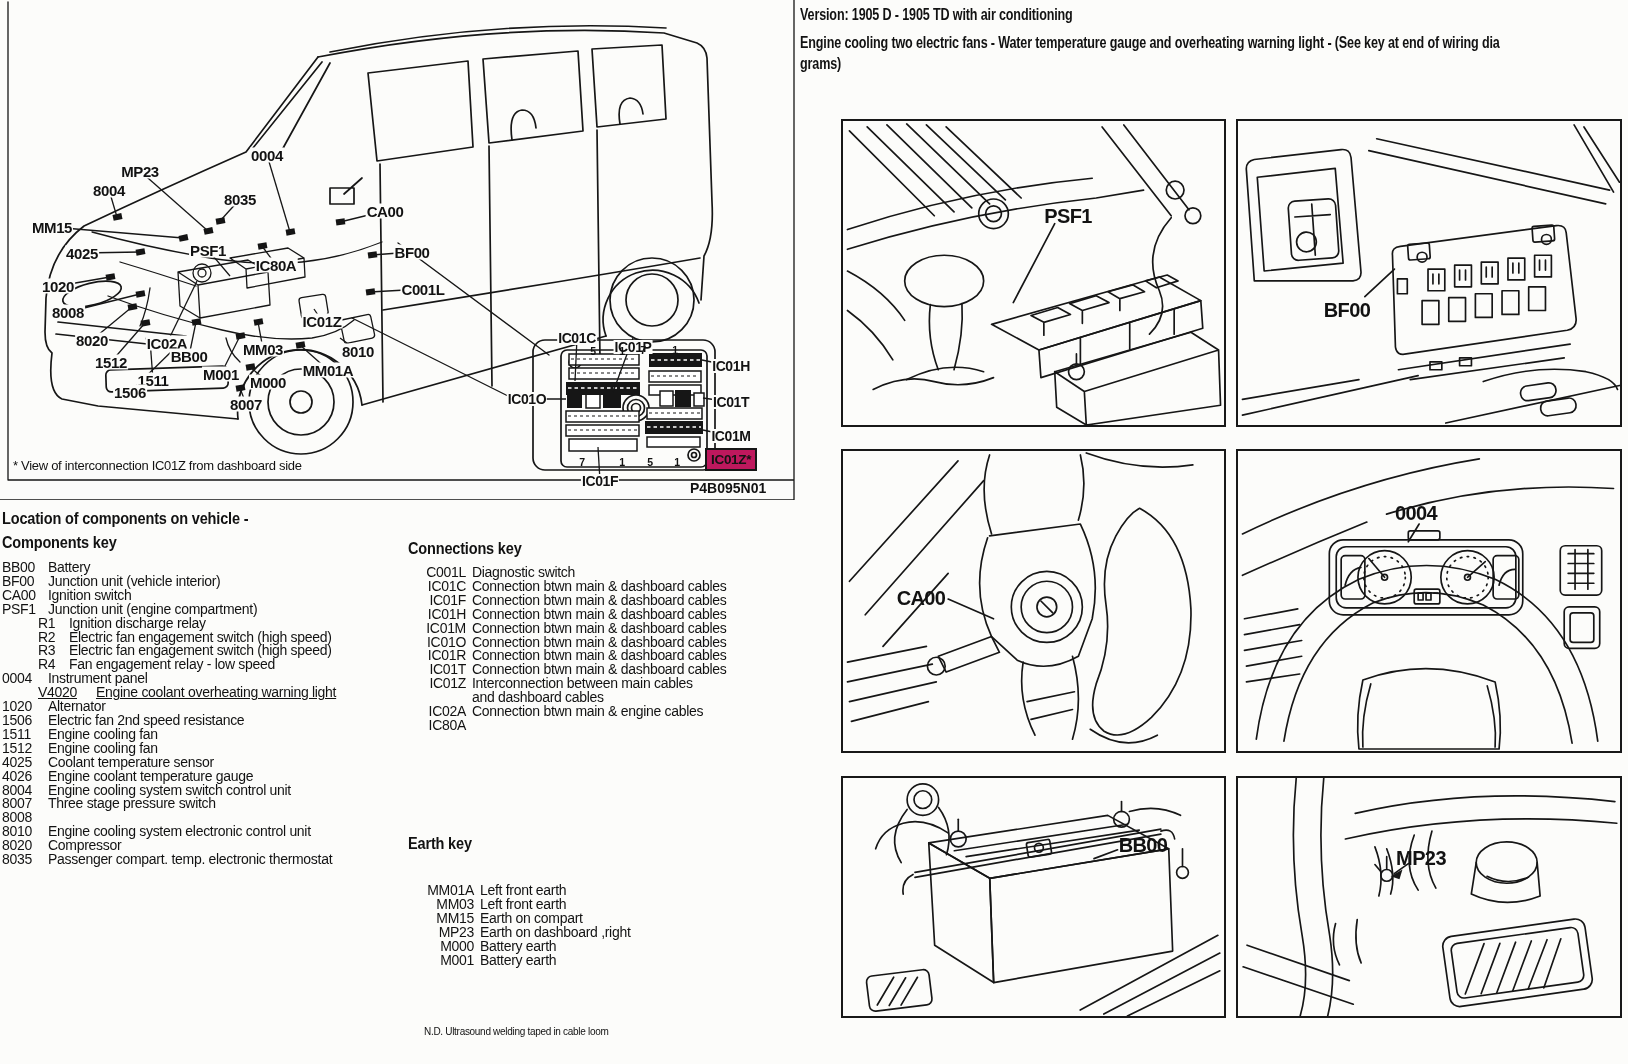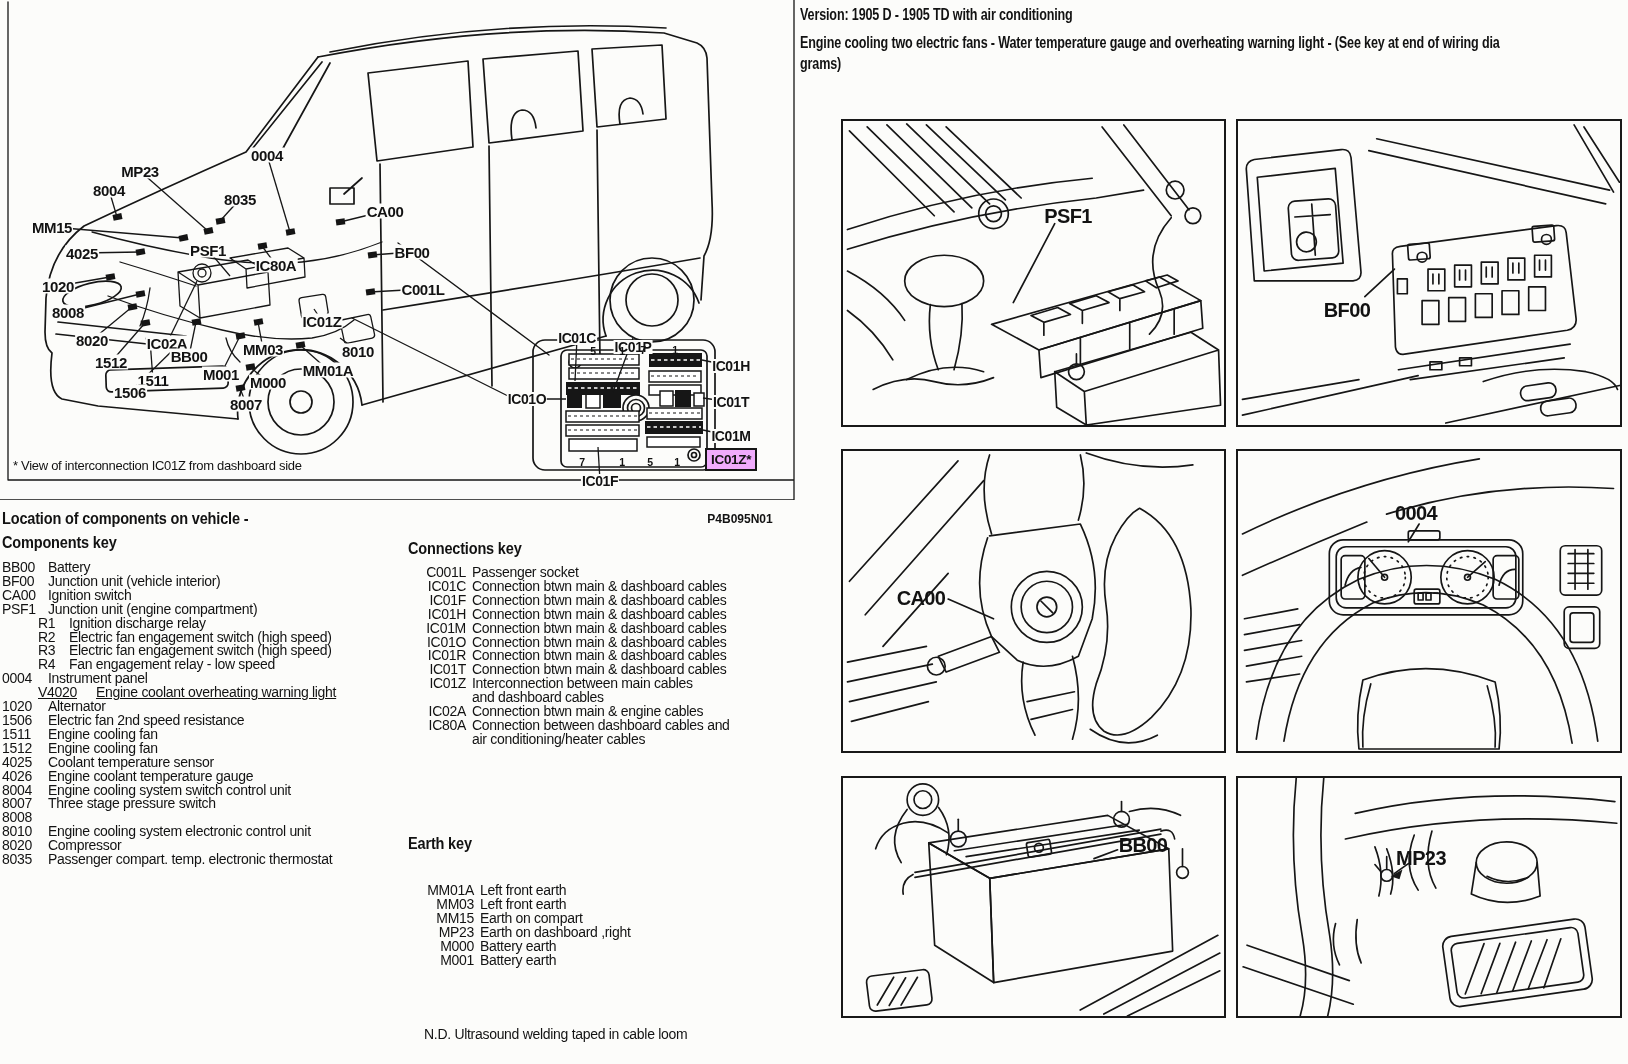--- a/index.html
+++ b/index.html
@@ -9,45 +9,45 @@
 
   
   .diagram-area { position:absolute; left:0; top:0; width:795px; height:520px; }
   .van-svg { position:absolute; left:0; top:0; width:795px; height:500px; }
   .van-overlay { position:absolute; left:0; top:0; width:795px; height:500px; pointer-events:none; }
   .dlabel { position:absolute; transform:translate(-50%,-50%); font-weight:700; font-size:15px;
             letter-spacing:-0.4px; line-height:1; background:#fcfcfa; padding:0 1px; white-space:nowrap; }
   .dlabel.inset-l { font-size:14px; }
   .dlabel.pin { font-size:10.5px; padding:0; background:transparent; }
   .boxed-label { position:absolute; left:705px; top:448px; border:2px solid #161616; padding:2px 4px;
-                 font-weight:700; font-size:13.5px; letter-spacing:-0.3px; background:#f0abfc; }
+                 font-weight:700; font-size:13.5px; letter-spacing:-0.3px; background:#be185d; }
   .footnote { position:absolute; left:13px; top:458px; font-size:13px; letter-spacing:-0.3px; }
-  .figure-code { position:absolute; left:690px; top:512px; width:100px; text-align:center;
-                 font-size:12px; font-weight:700; letter-spacing:0; }
+  .figure-code { position:absolute; left:690px; top:480px; width:100px; text-align:left;
+                 font-size:14px; font-weight:700; letter-spacing:0; }
 
   
   .sec-title { font-weight:700; font-size:16.5px; letter-spacing:-0.2px; white-space:nowrap;
                transform:scaleX(0.88); transform-origin:0 0; }
   .keycol { position:absolute; }
   .comp-col { left:2px; top:509px; width:398px; }
   .comp-col .sec-title { margin-bottom:5px; }
   .conn-col { left:408px; top:539px; width:390px; }
   .earth-col { left:408px; top:834px; width:390px; }
   .earth-col .key-list { margin-top:31px; }
   .conn-col .key-list { margin-top:8px; }
   .comp-col .key-list { margin-top:9px; }
   .krow { display:flex; align-items:baseline; font-size:14px; line-height:13.9px; letter-spacing:-0.3px; }
   .kcode { flex:none; }
   .kdesc { white-space:pre-line; margin-left:6px; }
   .comp .lvl0 .kcode { width:40px; }
   .comp .lvl1 { padding-left:36px; } .comp .lvl1 .kcode { width:25px; }
   .comp .lvl2 { padding-left:36px;text-decoration:underline; } .comp .lvl2 .kcode { width:52px; }
   .conn .kcode { width:58px; text-align:right; }
   .earth .kcode { width:66px; text-align:right; }
-  .nd-note { position:absolute; left:424px; top:1026px; font-size:14px; letter-spacing:-0.3px; }
+  .nd-note { position:absolute; left:424px; top:1026px; font-size:10px; letter-spacing:-0.3px; }
 
   
   .rhead { position:absolute; left:800px; top:4px; width:828px; }
   .rhead-line { font-weight:700; font-size:17px; letter-spacing:-0.2px; white-space:nowrap;
                 transform:scaleX(0.74); transform-origin:0 0; line-height:21px; }
   .rhead-line.v { margin-bottom:7px; }
 
   .panel { position:absolute; border:2.5px solid #181818; background:#fcfcfa; }
   .panel svg { position:absolute; left:0; top:0; width:100%; height:100%; }
   .plabel { position:absolute; transform:translate(-50%,-50%); font-weight:700; font-size:20px;
@@ -351,21 +351,21 @@
           <span class="kdesc">Passenger compart. temp. electronic thermostat</span>
         </div>
       </div>
   </div>
 
   <div class="keycol conn-col conn">
     <div class="sec-title">Connections key</div>
     <div class="key-list">
         <div class="krow lvl0">
           <span class="kcode">C001L</span>
-          <span class="kdesc">Passenger socket</span>
+          <span class="kdesc">Diagnostic switch</span>
         </div>
         <div class="krow lvl0">
           <span class="kcode">IC01C</span>
           <span class="kdesc">Connection btwn main &amp; dashboard cables</span>
         </div>
         <div class="krow lvl0">
           <span class="kcode">IC01F</span>
           <span class="kdesc">Connection btwn main &amp; dashboard cables</span>
         </div>
         <div class="krow lvl0">
@@ -392,22 +392,20 @@
           <span class="kcode">IC01Z</span>
           <span class="kdesc">Interconnection between main cables
 and dashboard cables</span>
         </div>
         <div class="krow lvl0">
           <span class="kcode">IC02A</span>
           <span class="kdesc">Connection btwn main &amp; engine cables</span>
         </div>
         <div class="krow lvl0">
           <span class="kcode">IC80A</span>
-          <span class="kdesc">Connection between dashboard cables and
-air conditioning/heater cables</span>
         </div>
       </div>
   </div>
 
   <div class="keycol earth-col earth">
     <div class="sec-title">Earth key</div>
     <div class="key-list">
         <div class="krow lvl0">
           <span class="kcode">MM01A</span>
           <span class="kdesc">Left front earth</span>

